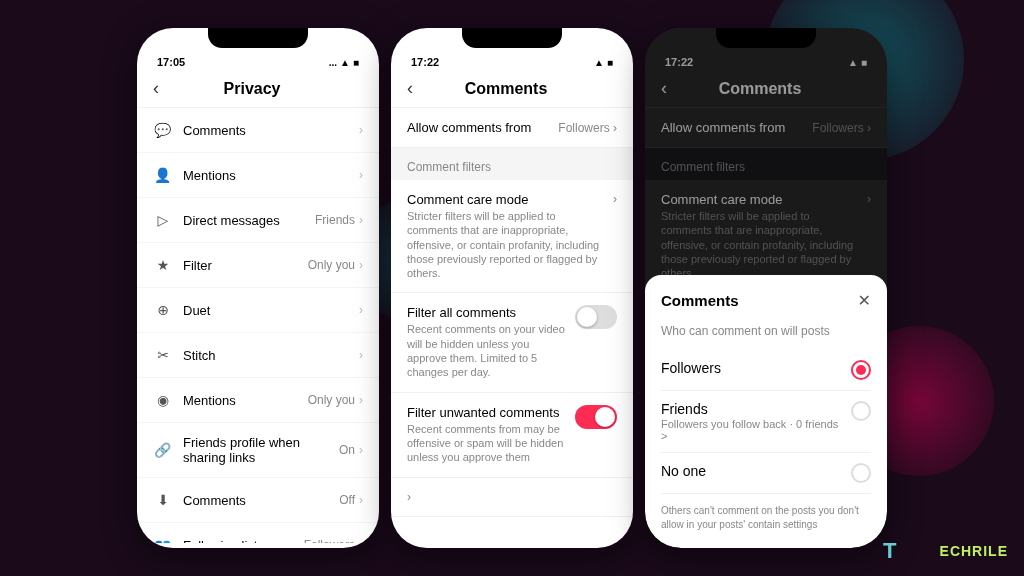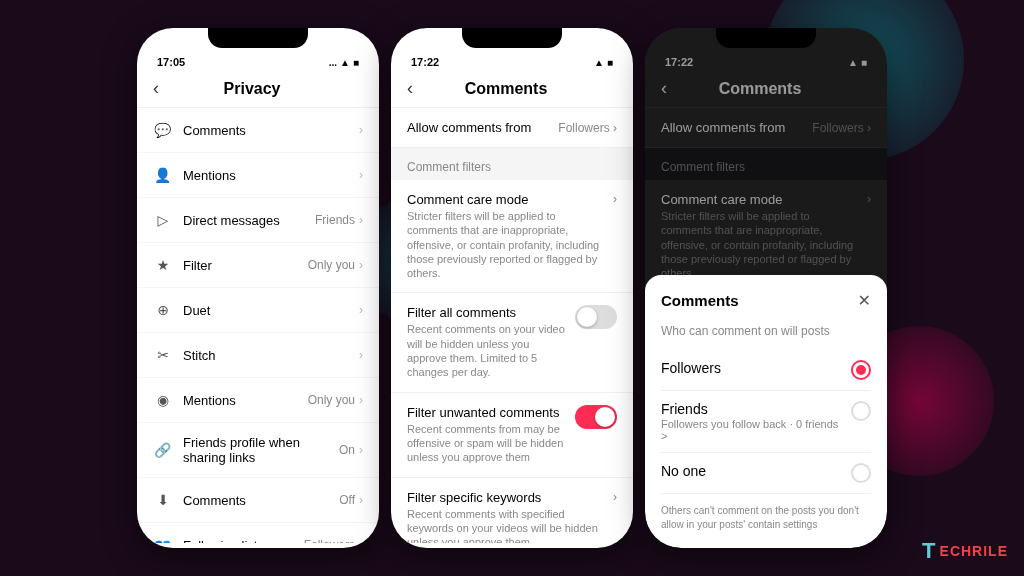--- a/index.html
+++ b/index.html
@@ -343,22 +343,23 @@
     }
 
     .watermark-t {
       font-size: 22px;
       font-weight: 900;
       color: #69c9d0;
     }
     .watermark-echrile {
       font-size: 14px;
       font-weight: 700;
-      color: #ef4444;
+      color: #bef264;
       letter-spacing: 1px;
+      margin-left: 39px;
     }
 
     
     .notch {
       width: 100px;
       height: 22px;
       background: black;
       border-radius: 0 0 14px 14px;
       margin: 0 auto;
       margin-top: -2px;
@@ -494,24 +495,20 @@
         <div class="setting-row" style="align-items: flex-start;">
       <div style="flex:1; padding-right:8px">
         <div class="setting-title">Filter unwanted comments</div>
         <div class="setting-desc">Recent comments from may be offensive or spam will be hidden unless you approve them</div>
       </div>
       <div class="toggle toggle-on">
             <div class="toggle-thumb"></div>
           </div>
     </div>
         <div class="setting-row" style="align-items: flex-start;">
-      <div style="flex:1; padding-right:8px">
-        <div class="setting-title">Filter specific keywords</div>
-        <div class="setting-desc">Recent comments with specified keywords on your videos will be hidden unless you approve them</div>
-      </div>
       <span class="setting-value">›</span>
     </div>
       </div>
 
   </div>
 
   <div class="phone phone-dark">
     <div class="notch"></div>
     <div class="status-bar status-bar-dark">
       <span>17:22</span>

